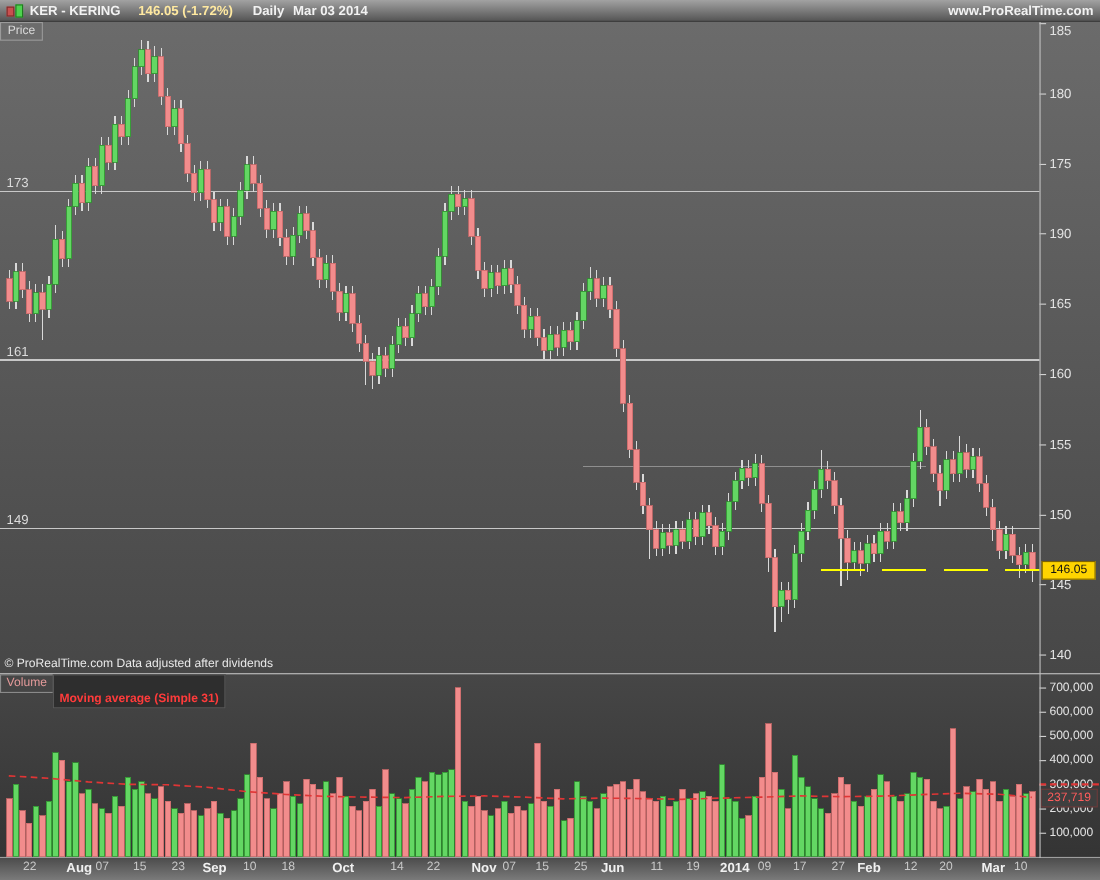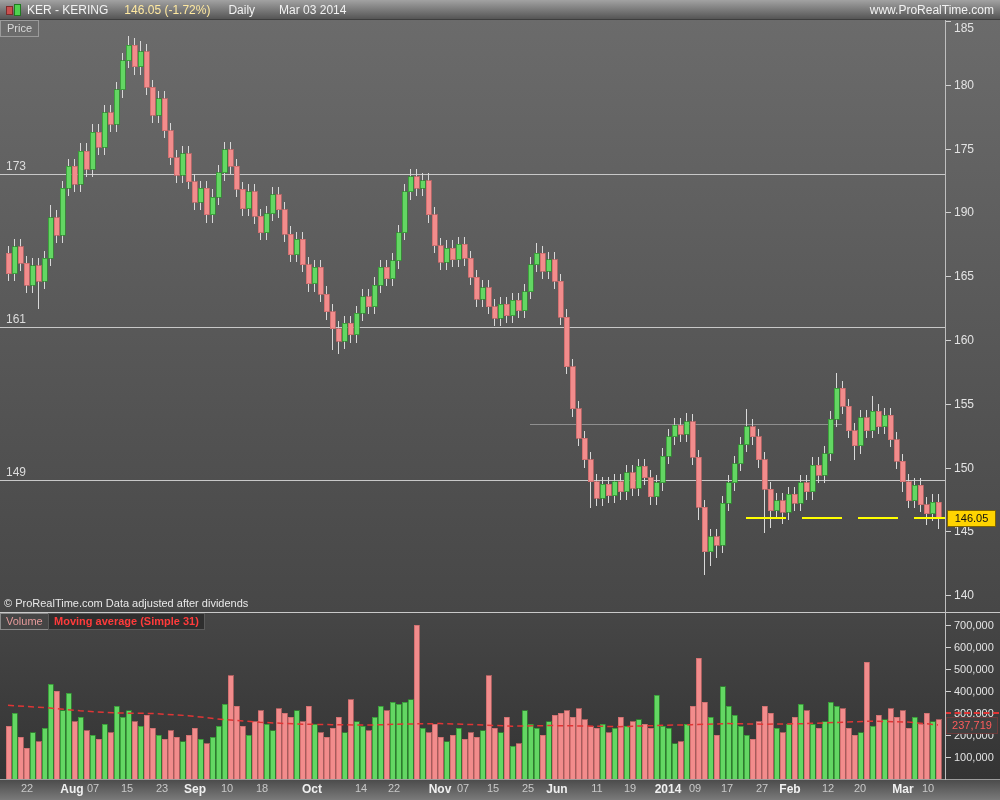--- a/index.html
+++ b/index.html
@@ -1,42 +1,42 @@
 <!DOCTYPE html>
 <html><head>
 <meta charset="utf-8">
 <style>
   html,body{margin:0;padding:0;background:#333;}
   .app{position:relative;width:1000px;height:800px;overflow:hidden;
        font-family:"Liberation Sans",sans-serif;-webkit-font-smoothing:antialiased;}
   .row{position:absolute;left:0;width:1000px;}
   .top-bar{top:0;height:20px;background:linear-gradient(#a2a2a2,#555);border-bottom:1px solid #3e3e3e;
-           box-sizing:border-box;display:flex;align-items:center;color:#f2f2f2;font-size:12px;font-weight:normal;}
+           box-sizing:border-box;display:flex;align-items:center;color:#f2f2f2;font-size:12px;font-weight:bold;}
   .candle-ico{position:relative;width:16px;height:15px;margin:0 6px 0 5px;flex:none;}
   .candle-ico .r{position:absolute;left:1px;top:4px;width:5px;height:7px;background:#c9504f;border:1px solid #7e2c2c;}
   .candle-ico .rw{position:absolute;left:3px;top:1px;width:1px;height:13px;background:#8a3b3b;z-index:-1;}
   .candle-ico .g{position:absolute;left:9px;top:2px;width:5px;height:10px;background:#4fd24f;border:1px solid #1f7a1f;}
   .candle-ico .gw{position:absolute;left:11px;top:0;width:1px;height:15px;background:#2d8a2d;z-index:-1;}
   .tb-title{margin-right:16px;}
   .tb-quote{color:#ffe9a0;margin-right:18px;}
-  .tb-tf{margin-right:24px;}
+  .tb-tf{margin-right:8px;}
   .tb-site{margin-left:auto;padding-right:6px;}
   .price-row{top:20px;height:592px;background:linear-gradient(#6b6b6b,#474747);}
   .volume-row{top:612px;height:167px;background:linear-gradient(#464646,#343434);
               border-top:1px solid #c9c9c9;box-sizing:border-box;}
   .bottom-strip{top:779px;height:21px;background:linear-gradient(#4c4c4c,#7a7a7a);
                 border-top:1px solid #9e9e9e;box-sizing:border-box;}
   .v-divider{position:absolute;left:945px;top:20px;width:1px;height:760px;background:#bfbfbf;}
   svg{position:absolute;left:0;top:0;display:block;}
   .pane-tab{position:absolute;left:0;top:0;border:1px solid #9a9a9a;background:rgba(110,110,110,.45);
             color:#d9d9d9;font-size:11px;padding:1px 6px 2px;}
   .vol-tab{position:absolute;left:0;top:0;border:1px solid #8a8a8a;background:rgba(70,70,70,.5);
            color:#e49a9a;font-size:11px;padding:1px 5px 2px;}
   .ma-legend{position:absolute;left:48px;top:0;border:1px solid #5a5a5a;background:rgba(42,42,42,.85);
-             color:#ff3b3b;font-size:11px;font-weight:bold;padding:1px 5px 2px;}
+             color:#ff3b3b;font-size:11px;font-weight:bold;padding:15px 5px 2px;}
   .copyright{position:absolute;left:4px;top:577px;color:#e8e8e8;font-size:11px;}
   .axis{position:absolute;left:945px;top:0;width:55px;height:100%;}
   .axis .tick{position:absolute;left:0;width:6px;height:1px;background:#d2d2d2;}
   .axis .ticklabel{position:absolute;left:9px;color:#e3e3e3;font-size:12px;white-space:nowrap;}
   .axis.vol .ticklabel{font-size:11px;}
   .price-chip{position:absolute;left:947px;top:490px;width:47px;height:15px;background:#ffd400;
               border:1px solid #7e6400;color:#111;font-size:11px;text-align:center;line-height:15px;}
   .ma-dash{position:absolute;left:945px;top:99px;width:54px;border-top:2px dashed #e03535;}
   .ma-chip{position:absolute;left:946px;top:104px;width:50px;height:15px;background:#3f3f3f;
            border:1px solid #6b3a3a;color:#ff5c5c;font-size:11px;text-align:center;line-height:15px;}

